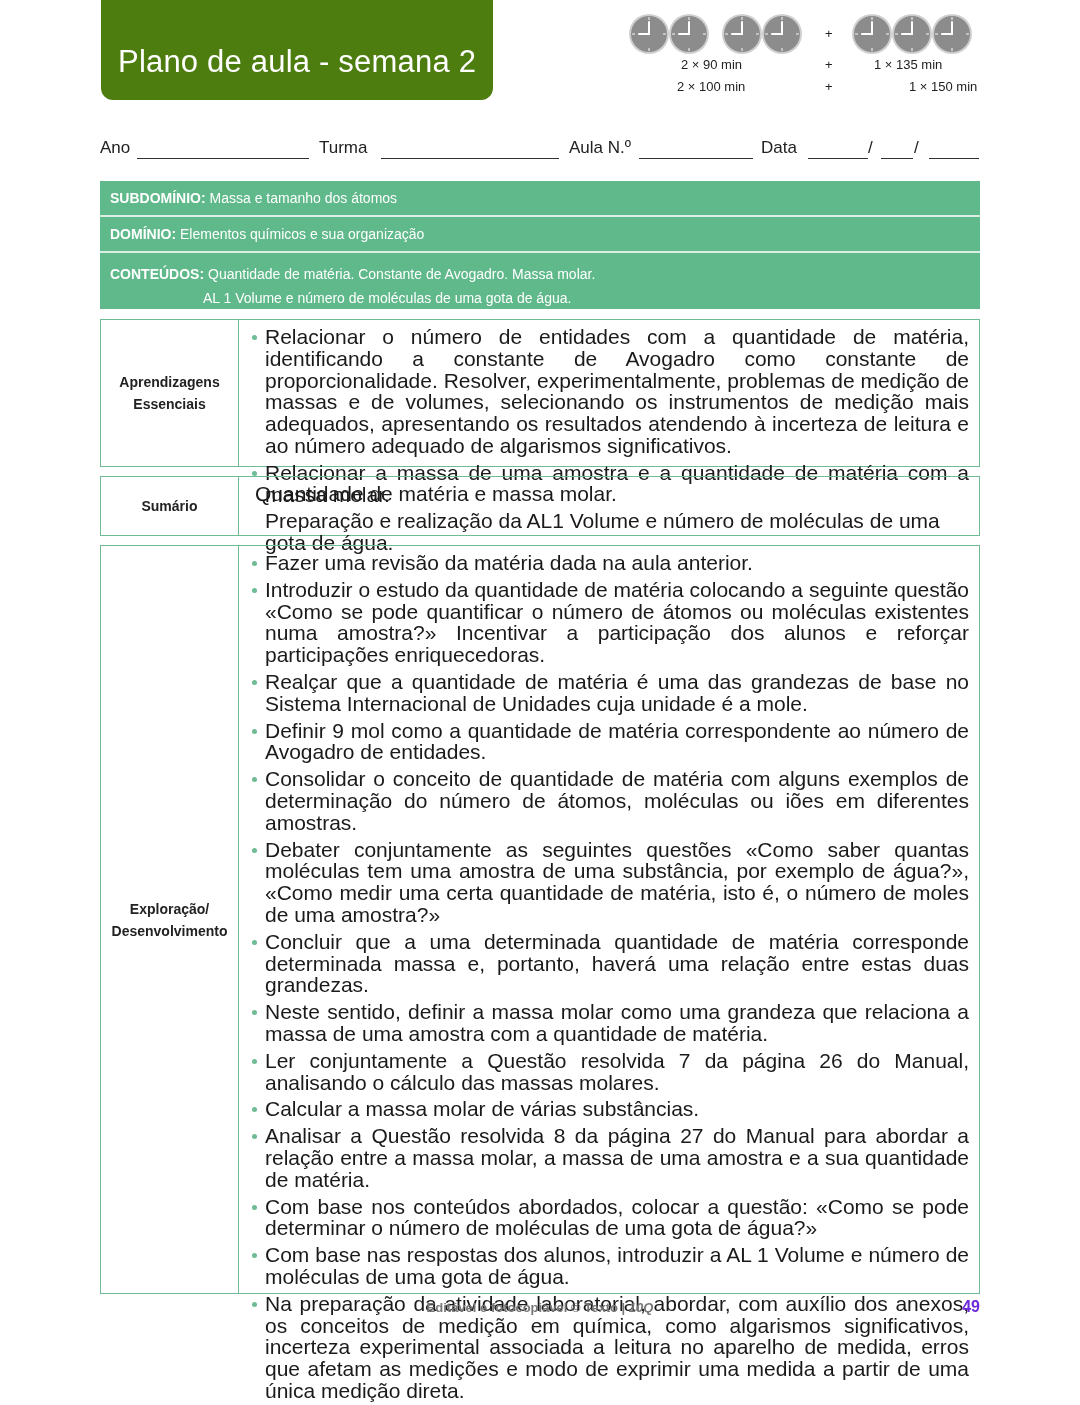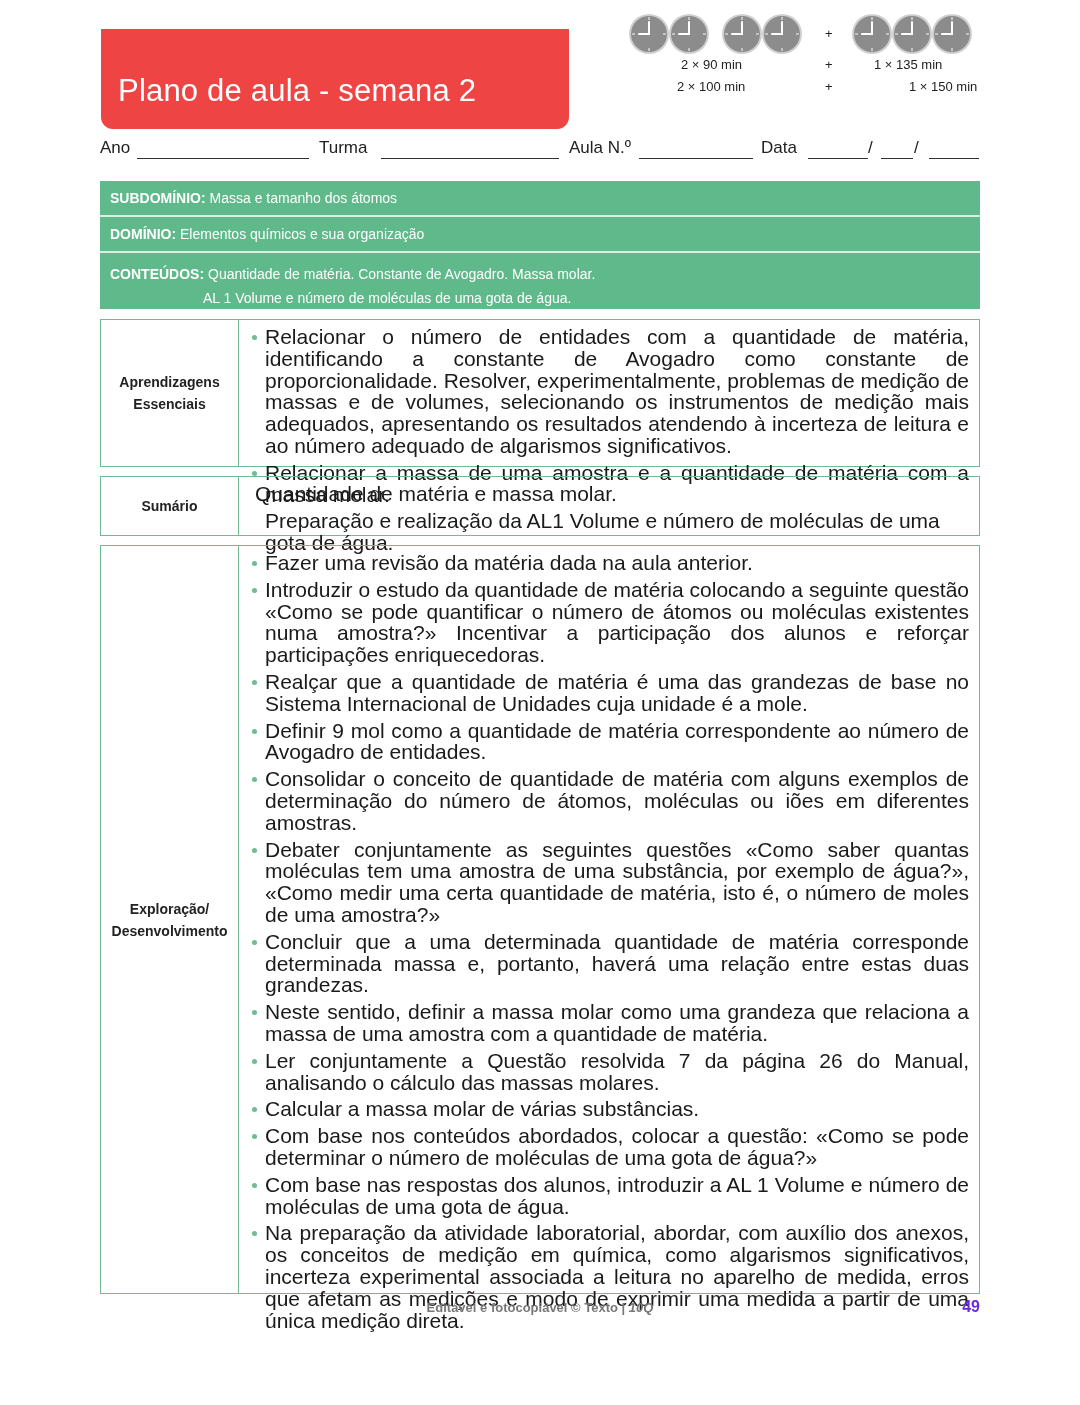--- a/index.html
+++ b/index.html
@@ -1,17 +1,17 @@
 <!DOCTYPE html>
 <html><head>
 <meta charset="utf-8">
 <style>
   html, body { margin: 0; padding: 0; background: #ffffff; }
   body { width: 1080px; height: 1405px; position: relative; font-family: "Liberation Sans", sans-serif; color: #1a1a1a; overflow: hidden; }
-  .title-box { position: absolute; left: 101px; top: 0; width: 468px; height: 100px; background: #ef4444; border-radius: 0 0 12px 12px; margin-top: 29px; }
+  .title-box { position: absolute; left: 101px; top: 0; width: 392px; height: 100px; background: #4d7c0f; border-radius: 0 0 12px 12px; }
   .title-box span { position: absolute; left: 17px; top: 44px; font-size: 31px; color: #ffffff; letter-spacing: 0.2px; }
   .clock { position: absolute; width: 36px; height: 36px; border-radius: 50%; background: #8c8c8c; box-shadow: 0 0 0 2px #cfcfcf; }
   .clock svg { position: absolute; left: 0; top: 0; }
   .dur { position: absolute; font-size: 13px; color: #222; }
   .plus { position: absolute; font-size: 13px; color: #222; }
   .fields { position: absolute; left: 100px; top: 138px; width: 880px; font-size: 17px; color: #222; white-space: nowrap; }
   .fields span { position: absolute; top: 0; }
   .fields .line { position: absolute; top: 20px; border-bottom: 1px solid #333; height: 0; }
   .info { position: absolute; left: 100px; top: 181px; width: 880px; background: #5fb98a; color: #ffffff; font-size: 14px; }
   .info .row { border-bottom: 2px solid #d8efe1; padding: 9px 10px 0 10px; box-sizing: border-box; }
@@ -201,20 +201,21 @@
         <li>Fazer uma revisão da matéria dada na aula anterior.</li>
         <li>Introduzir o estudo da quantidade de matéria colocando a seguinte questão «Como se pode quantificar o número de átomos ou moléculas existentes numa amostra?» Incentivar a participação dos alunos e reforçar participações enriquecedoras.</li>
         <li>Realçar que a quantidade de matéria é uma das grandezas de base no Sistema Internacional de Unidades cuja unidade é a mole.</li>
         <li>Definir 9 mol como a quantidade de matéria correspondente ao número de Avogadro de entidades.</li>
         <li>Consolidar o conceito de quantidade de matéria com alguns exemplos de determinação do número de átomos, moléculas ou iões em diferentes amostras.</li>
         <li>Debater conjuntamente as seguintes questões «Como saber quantas moléculas tem uma amostra de uma substância, por exemplo de água?», «Como medir uma certa quantidade de matéria, isto é, o número de moles de uma amostra?»</li>
         <li>Concluir que a uma determinada quantidade de matéria corresponde determinada massa e, portanto, haverá uma relação entre estas duas grandezas.</li>
         <li>Neste sentido, definir a massa molar como uma grandeza que relaciona a massa de uma amostra com a quantidade de matéria.</li>
         <li>Ler conjuntamente a Questão resolvida 7 da página 26 do Manual, analisando o cálculo das massas molares.</li>
         <li>Calcular a massa molar de várias substâncias.</li>
+        <li>Analisar a Questão resolvida 8 da página 27 do Manual para abordar a relação entre a massa molar, a massa de uma amostra e a sua quantidade de matéria.</li>
         <li>Com base nos conteúdos abordados, colocar a questão: «Como se pode determinar o número de moléculas de uma gota de água?»</li>
         <li>Com base nas respostas dos alunos, introduzir a AL 1 Volume e número de moléculas de uma gota de água.</li>
         <li>Na preparação da atividade laboratorial, abordar, com auxílio dos anexos, os conceitos de medição em química, como algarismos significativos, incerteza experimental associada a leitura no aparelho de medida, erros que afetam as medições e modo de exprimir uma medida a partir de uma única medição direta.</li>
       </ul>
   </div>
 </div>
 
 <div class="footer">
   <span>Editável e fotocopiável © Texto | </span><i>10Q</i>
 </div>

